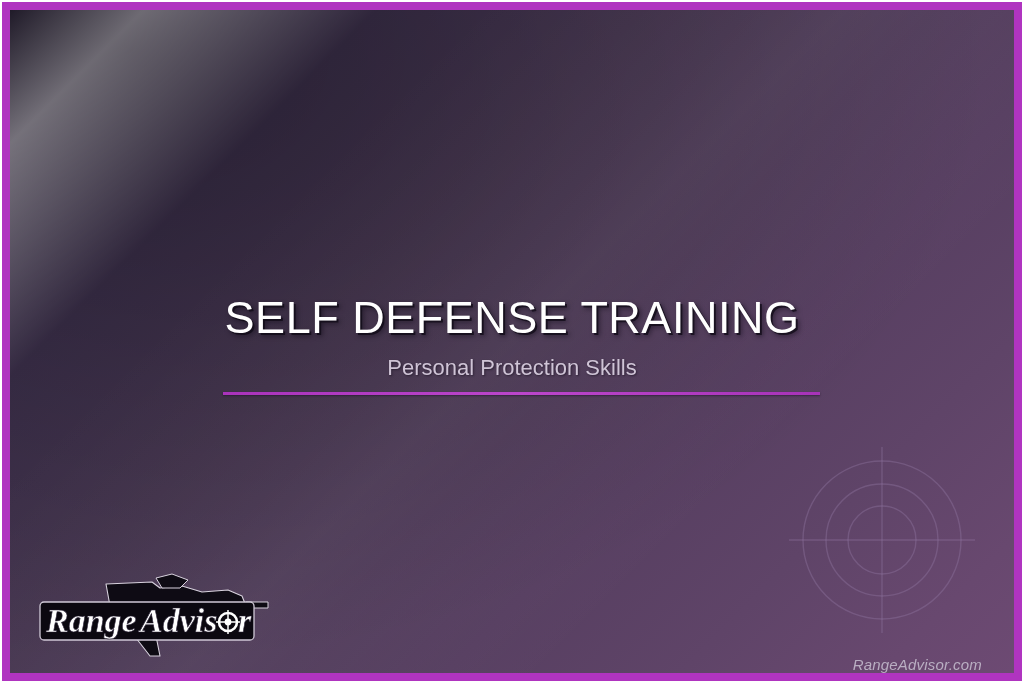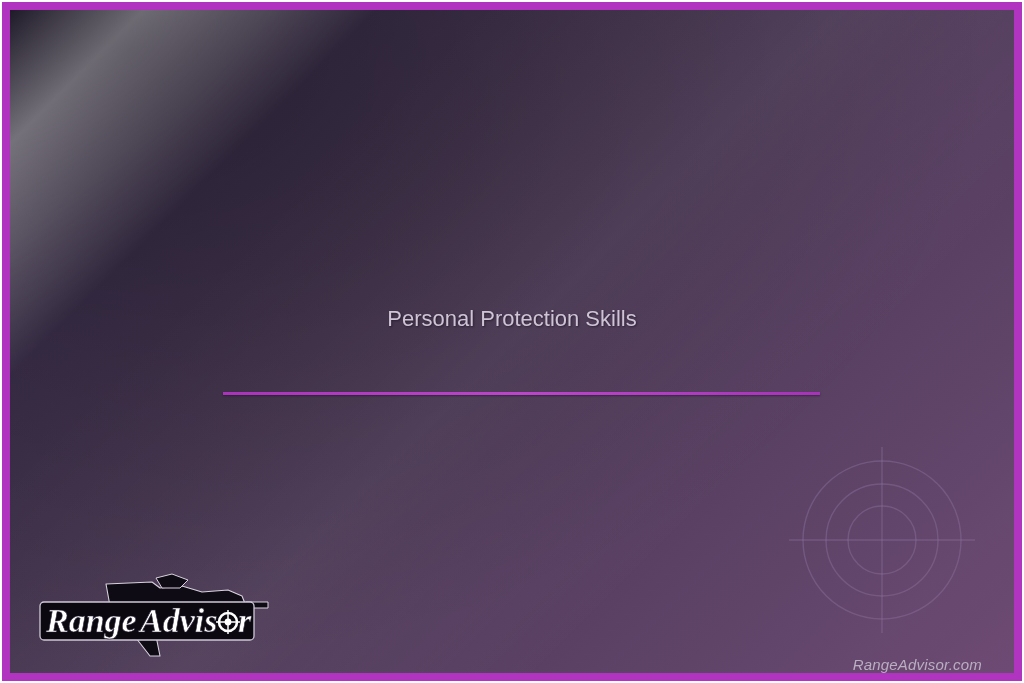--- a/index.html
+++ b/index.html
@@ -161,20 +161,21 @@
       <g fill="none" stroke="#8e74a0" stroke-opacity="0.42" stroke-width="1.4">
         <circle cx="95" cy="95" r="34"></circle>
         <circle cx="95" cy="95" r="56"></circle>
         <circle cx="95" cy="95" r="79"></circle>
         <line x1="95" y1="2" x2="95" y2="188"></line>
         <line x1="2" y1="95" x2="188" y2="95"></line>
       </g>
     </svg>
 
     <div class="title-block">
+      <h1 class="slide-title">SELF DEFENSE TRAINING</h1>
       <div class="slide-subtitle">Personal Protection Skills</div>
     </div>
     <div class="divider"></div>
 
     <svg class="logo" viewBox="0 0 238 92" xmlns="http://www.w3.org/2000/svg">
 
       <g>
         <path d="M74 12 L120 10 L128 16 L150 14 L170 20 L196 18 L210 24 L214 34
                  L206 38 L186 36 L150 40 L132 38 L120 44 L96 42 L78 34 Z" fill="#0e0b14" stroke="#d8d2de" stroke-width="1.1" stroke-linejoin="round"></path>
         <path d="M96 42 L104 66 L118 84 L128 84 L124 64 L132 46 Z" fill="#0e0b14" stroke="#d8d2de" stroke-width="1.1" stroke-linejoin="round"></path>

